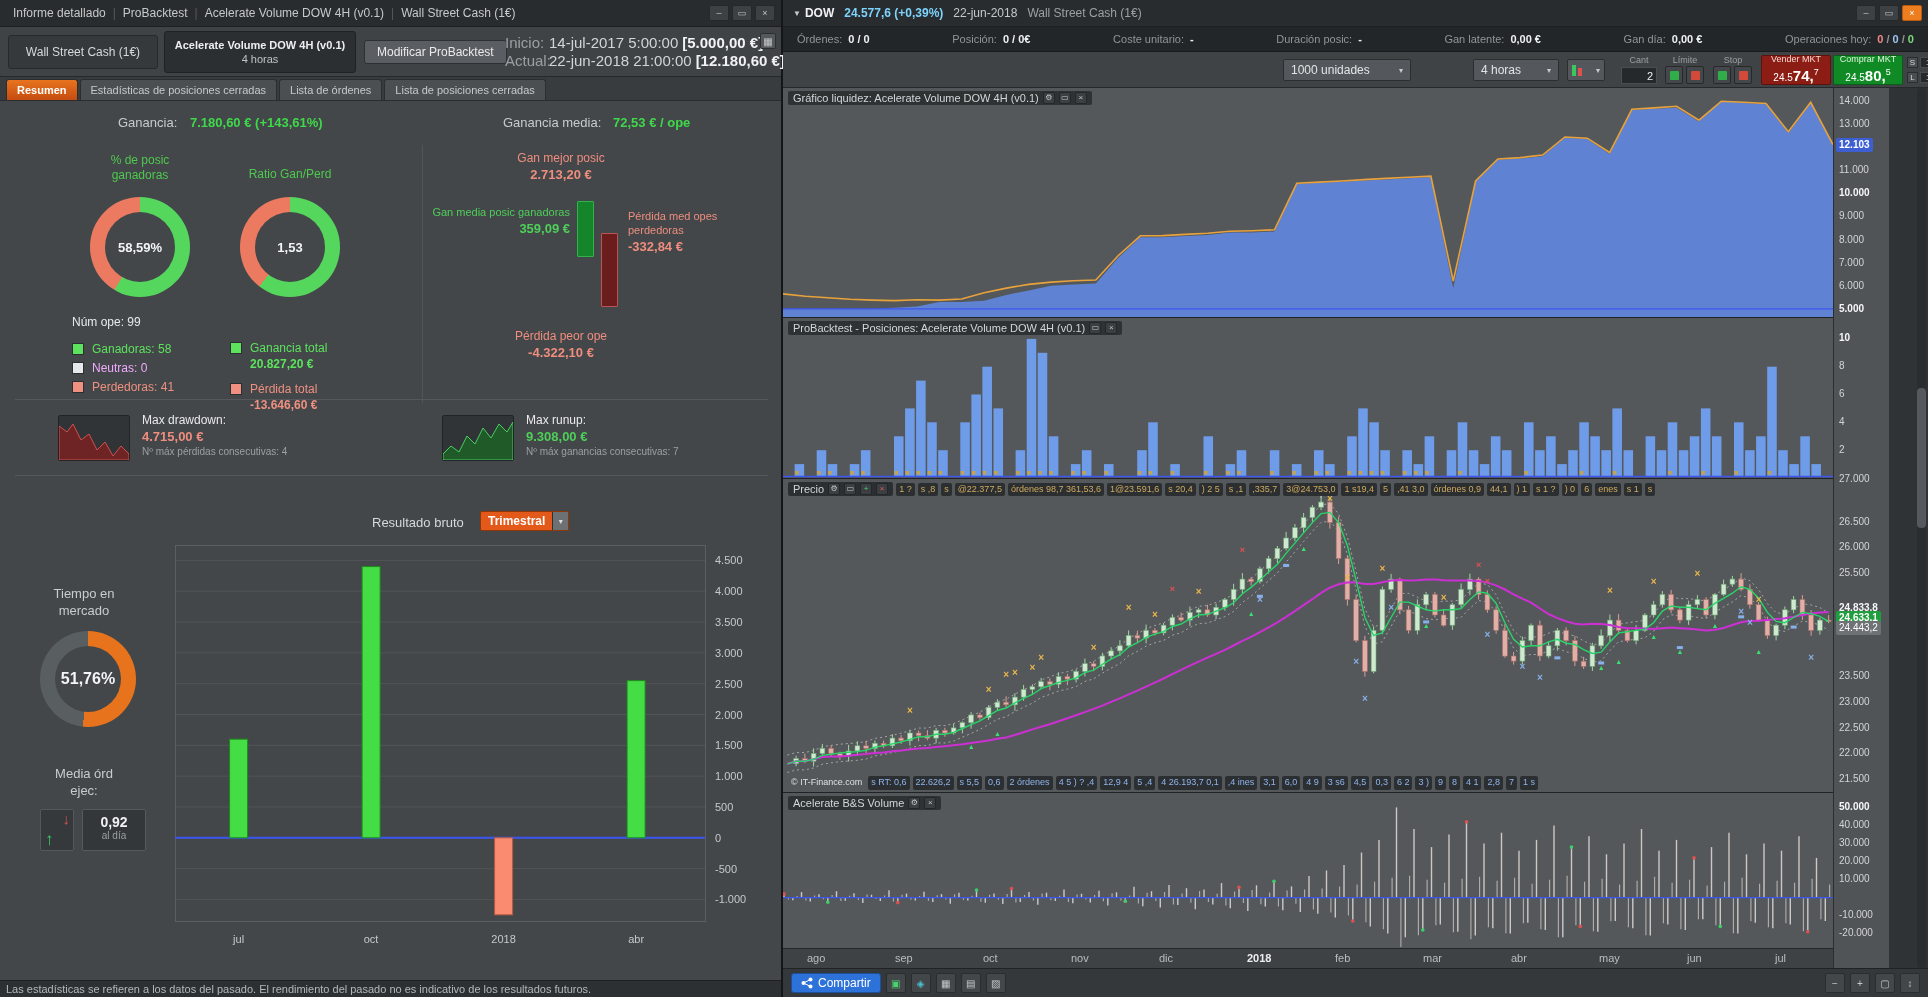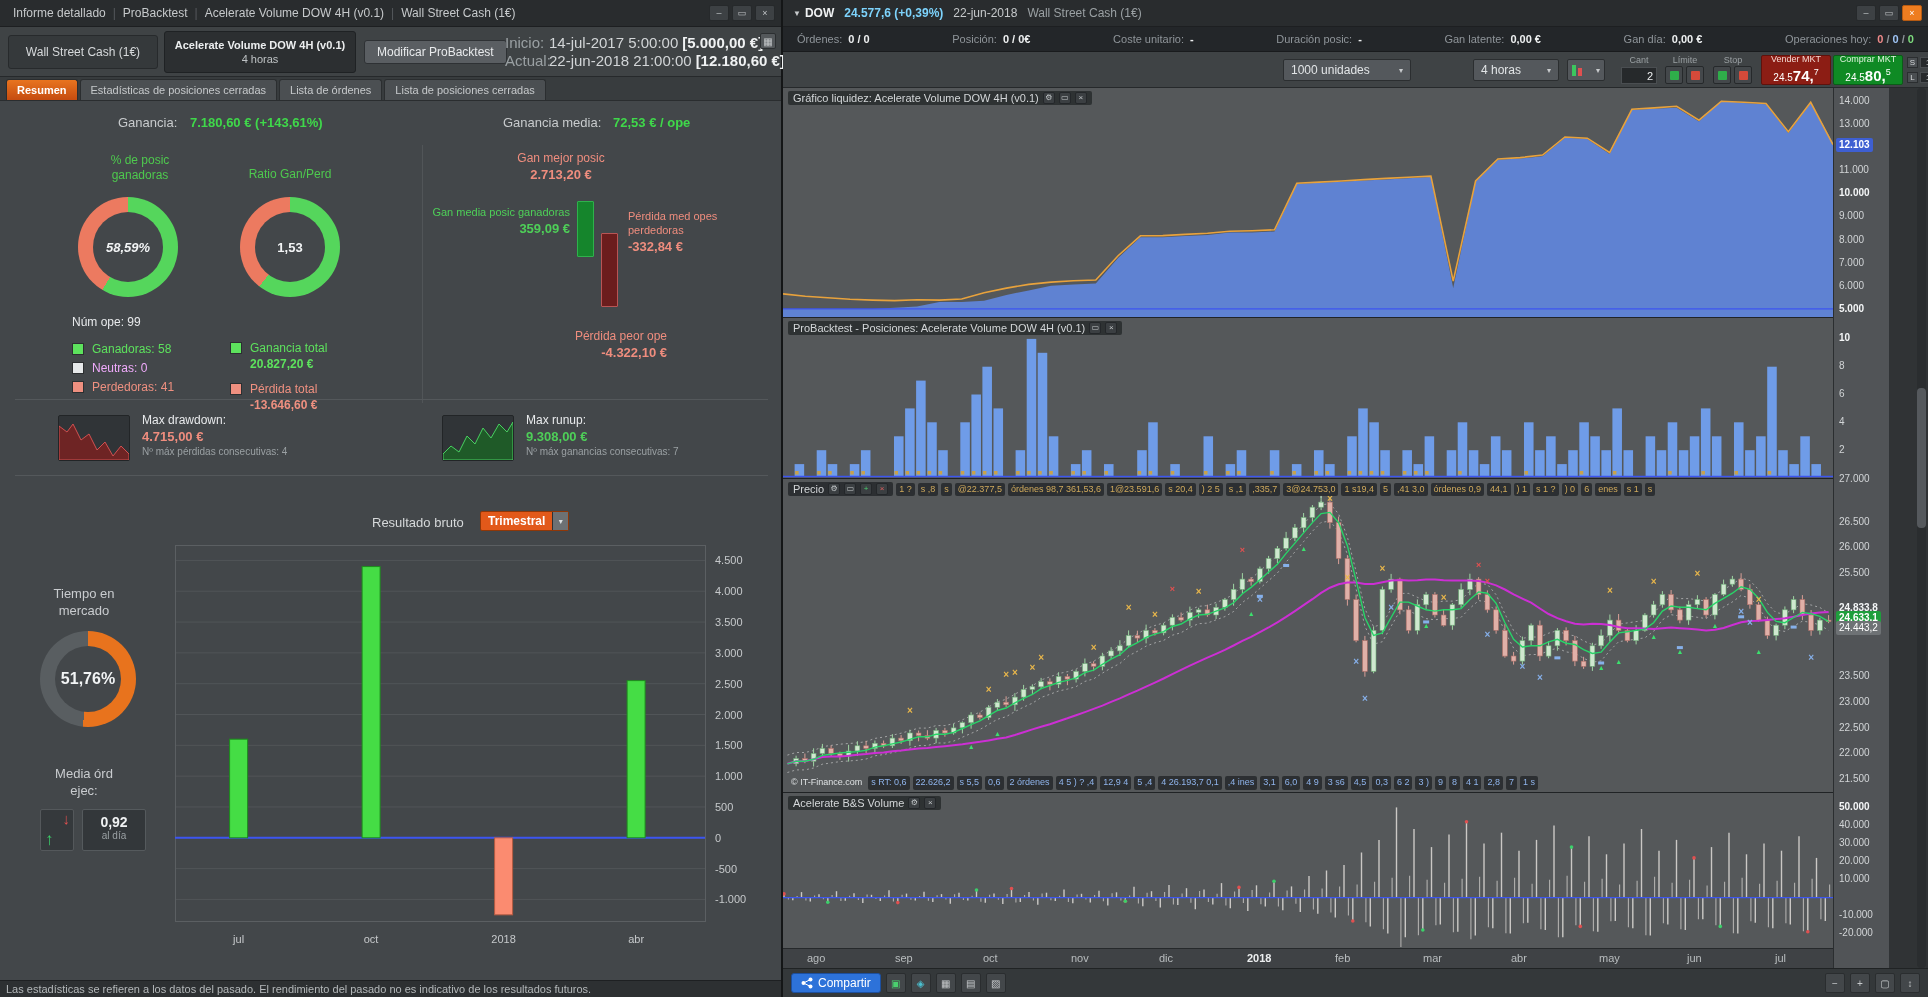--- a/index.html
+++ b/index.html
@@ -188,21 +188,21 @@
    <span class="abs lbl13" style="left:118px;top:14px">Ganancia:</span>
    <span class="abs grn13 b" style="left:190px;top:14px">7.180,60 € (+143,61%)</span>
    <span class="abs lbl13" style="left:503px;top:14px">Ganancia media:</span>
    <span class="abs grn13 b" style="left:613px;top:14px">72,53 € / ope</span>
 
    <div class="abs donut-lbl" style="left:75px;top:52px;width:130px">
     <div>% de posic</div>
           <div>ganadoras</div>
    </div>
    <div class="abs donut-lbl" style="left:228px;top:66px;width:124px">Ratio Gan/Perd</div>
-   <div class="abs donut" id="donut-win" style="left: 78px; top: 96px; background: conic-gradient(rgb(85, 214, 92) 0deg, rgb(85, 214, 92) 58.59%, rgb(236, 122, 96) 58.59%, rgb(236, 122, 96) 100%); font-style: italic;">
+   <div class="abs donut" id="donut-win" style="left: 90px; top: 96px; background: conic-gradient(rgb(85, 214, 92) 0deg, rgb(85, 214, 92) 58.59%, rgb(236, 122, 96) 58.59%, rgb(236, 122, 96) 100%);">
     <span class="donut-val">58,59%</span>
    </div>
    <div class="abs donut" id="donut-ratio" style="left: 240px; top: 96px; background: conic-gradient(rgb(85, 214, 92) 0deg, rgb(85, 214, 92) 60.5%, rgb(236, 122, 96) 60.5%, rgb(236, 122, 96) 100%);">
     <span class="donut-val">1,53</span>
    </div>
    <span class="abs w12" style="left:72px;top:214px">Núm ope: 99</span>
    <div class="abs" id="legend" style="left:72px;top:238px">
           <div class="leg-row">
             <div class="leg-sq" style="background: rgb(93, 226, 93);"></div>
             <div class="leg-tx" style="color: rgb(93, 226, 93);">Ganadoras: 58</div>
@@ -242,21 +242,21 @@
    <div class="abs cndl cndl-g" style="left:577px;top:100px"></div>
    <div class="abs cndl cndl-r" style="left:601px;top:132px"></div>
    <div class="abs green-t" style="left:430px;top:104px;width:140px;text-align:right;font-size:11px;line-height:14px">
     <div>Gan media posic ganadoras</div>
     <div class="b" style="font-size:13px;margin-top:3px">359,09 €</div>
    </div>
    <div class="abs salmon" style="left:628px;top:108px;width:120px;font-size:11px;line-height:14px">
     <div>Pérdida med opes perdedoras</div>
     <div class="b" style="font-size:13px;margin-top:3px">-332,84 €</div>
    </div>
-   <div class="abs salmon" style="left:455px;top:228px;width:212px;text-align:right;font-size:12px">
+   <div class="abs salmon" style="left:455px;top:228px;width:212px;text-align:center;font-size:12px">
     <div>Pérdida peor ope</div>
     <div class="b" style="font-size:13px;margin-top:2px">-4.322,10 €</div>
    </div>
 
    <div class="abs hr" style="left:15px;top:298px;width:753px"></div>
 
    <div class="abs stat-ico" style="left:58px;top:314px">
     <svg width="70" height="44">
             <path d="M0,10 L8,16 L14,8 L22,24 L30,18 L38,34 L46,26 L54,40 L62,30 L70,38 L70,44 L0,44 Z" fill="#6e2424" stroke="#d05050" stroke-width="1"></path>
           </svg>

